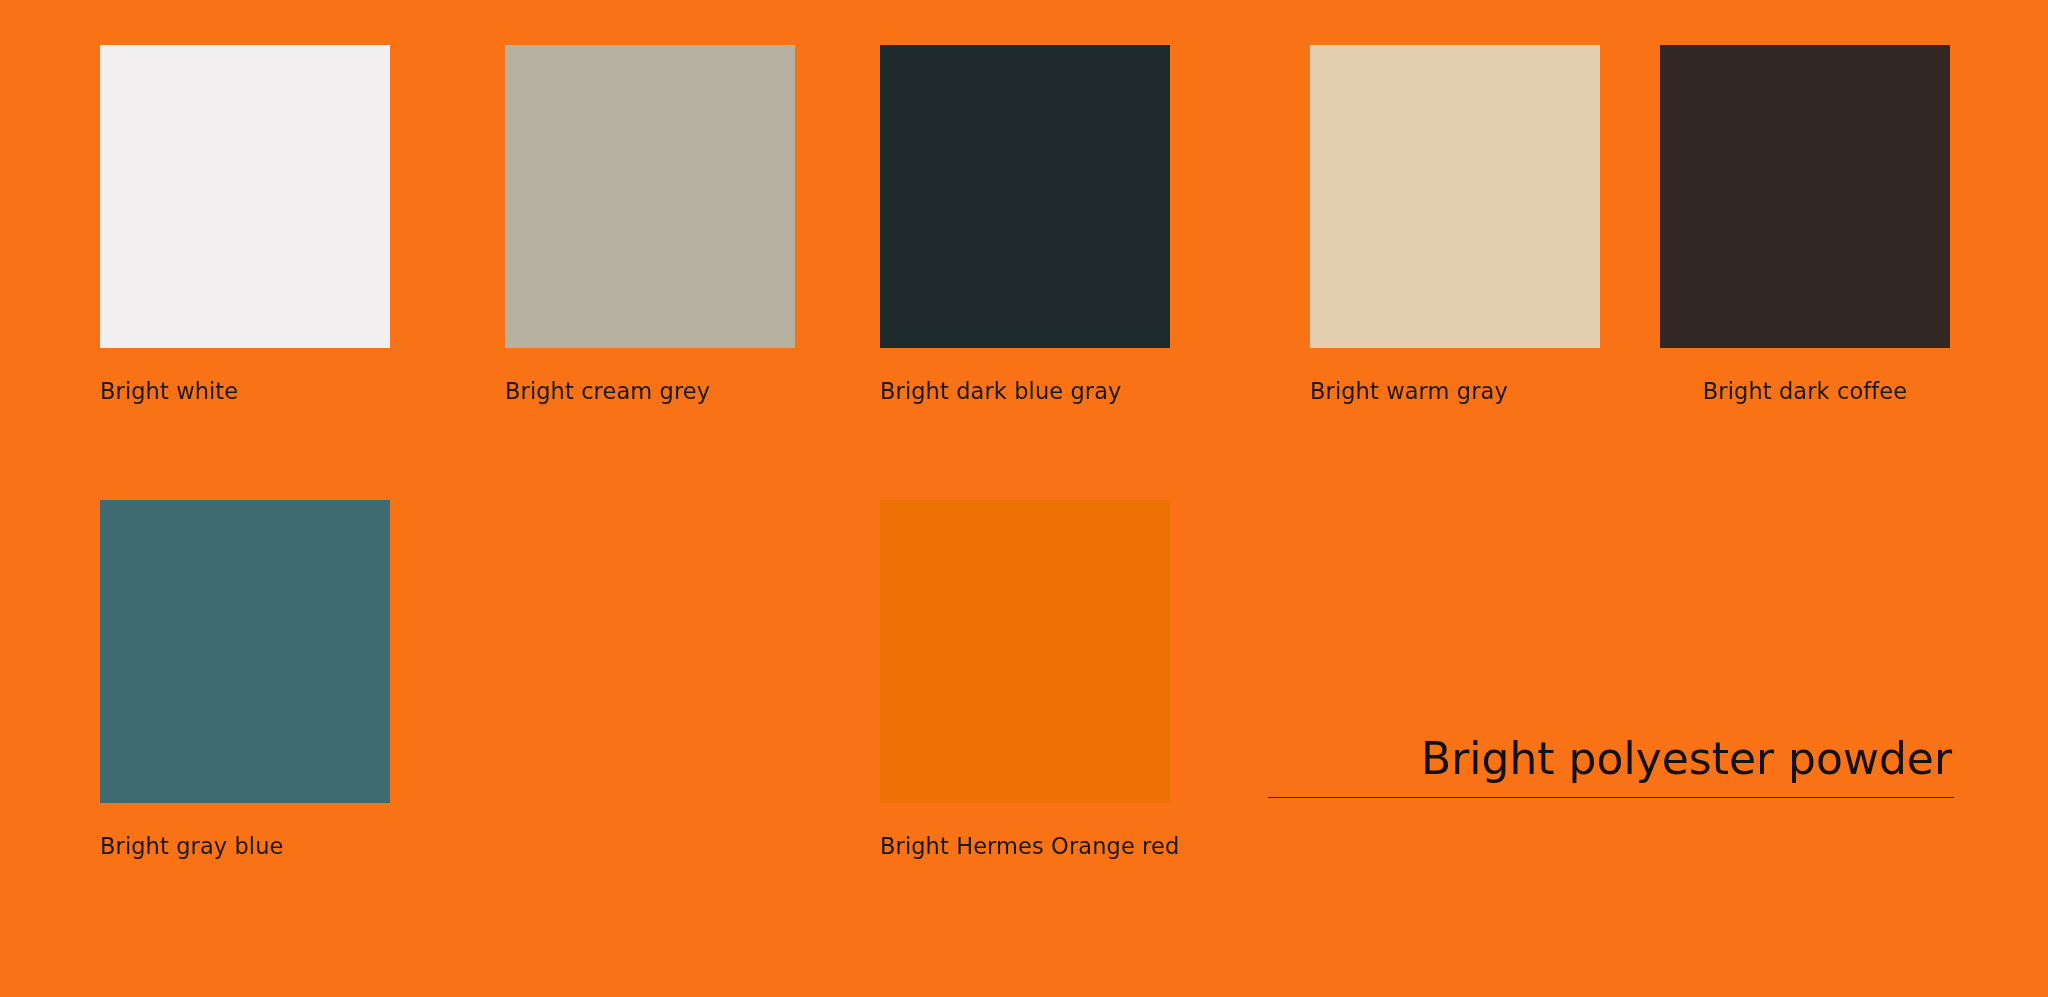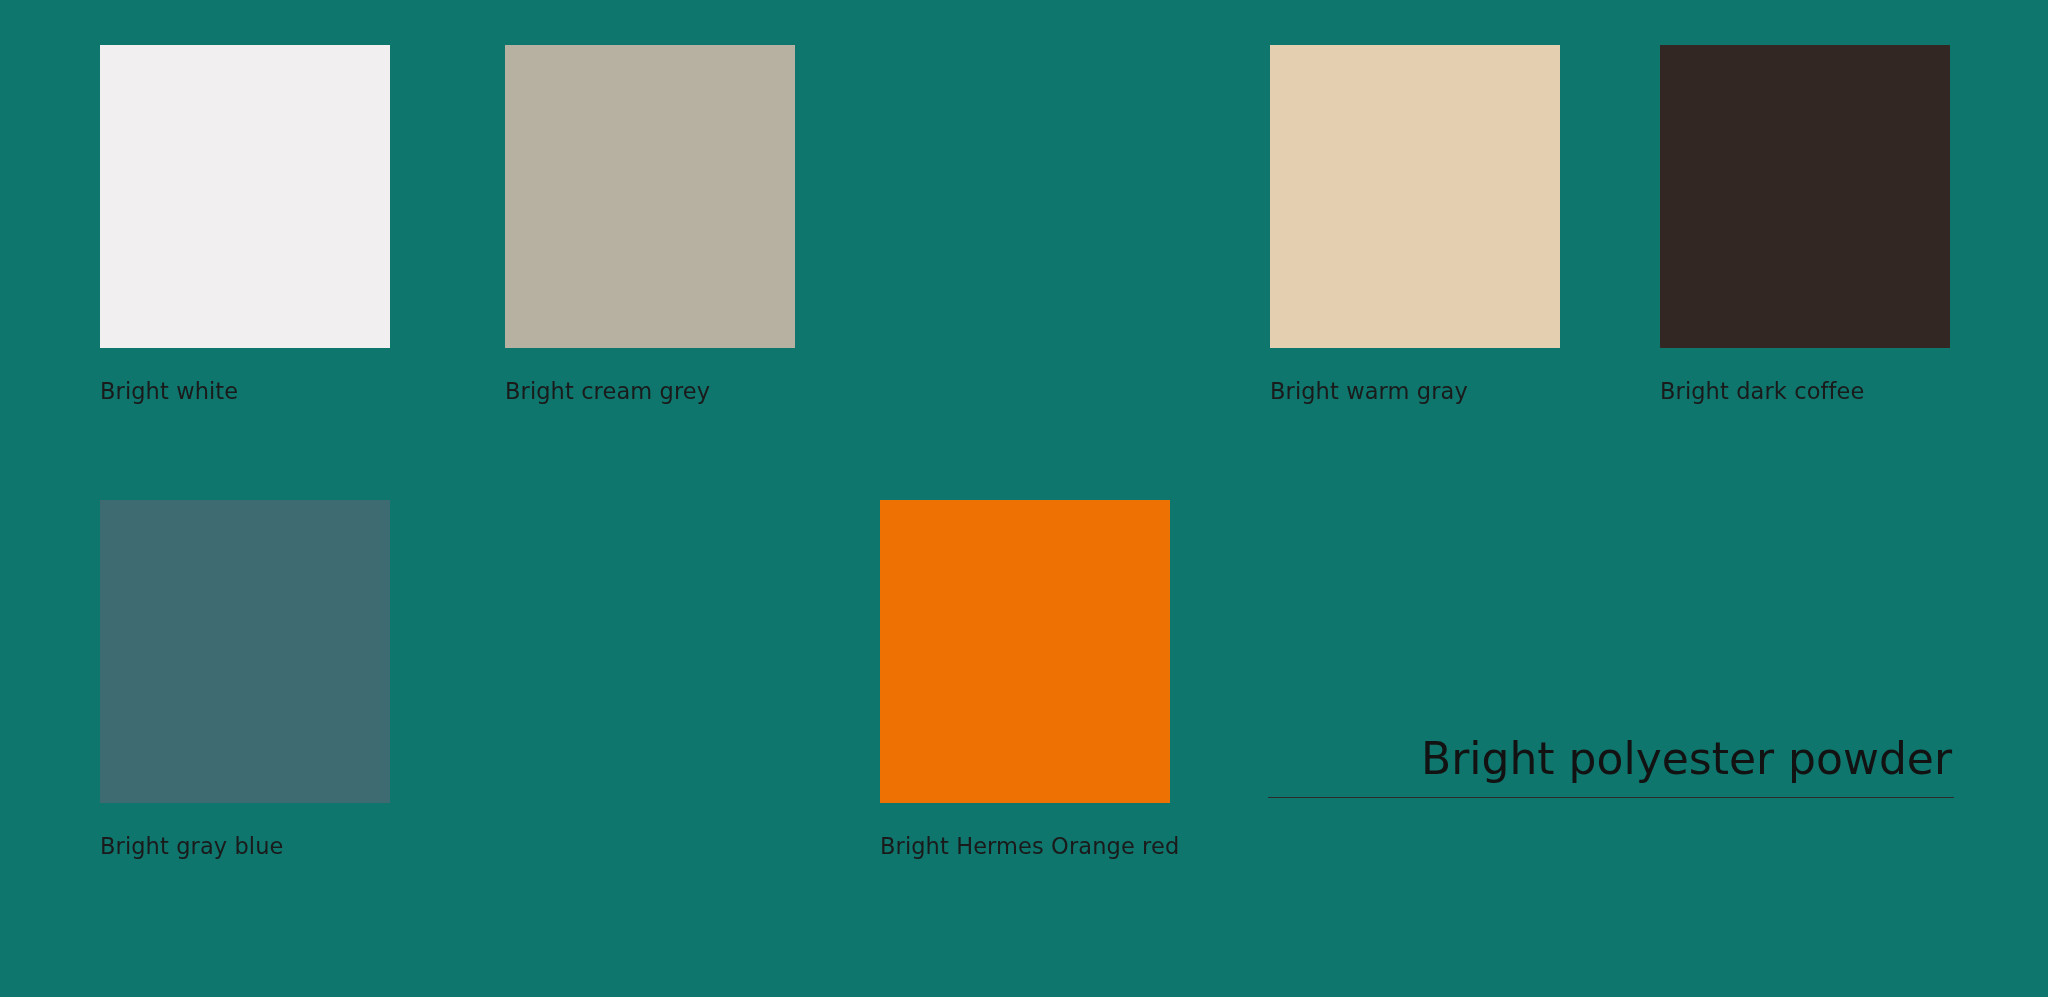--- a/index.html
+++ b/index.html
@@ -13,21 +13,21 @@
     height: 997px;
     position: relative;
     overflow: hidden;
     font-family: "DejaVu Sans", sans-serif;
     -webkit-font-smoothing: antialiased;
   }
 
   .page {
     position: absolute;
     inset: 0;
-    background: #0f766e;
+    background: #f97316;
   }
 
   
   .swatch-grid {
     position: absolute;
     left: 0;
     top: 0;
     width: 2048px;
     height: 997px;
   }
@@ -57,21 +57,21 @@
     white-space: nowrap;
   }
 
   
   .row-1 { top: 45px; }
   .row-2 { top: 500px; }
 
   .col-1 { left: 100px; }
   .col-2 { left: 505px; }
   .col-3 { left: 880px; }
-  .col-4 { left: 1270px; }
+  .col-4 { left: 1310px; }
   .col-5 { left: 1660px; }
 
   
   .title-block {
     position: absolute;
     left: 1268px;
     top: 733px;
     width: 686px;
     text-align: right;
   }
@@ -106,29 +106,33 @@
     <div class="swatch-cell row-1 col-1">
       <span class="swatch-chip" style="background: rgb(241, 239, 240);"></span>
       <span class="swatch-label" style="color: rgb(26, 26, 26);">Bright white</span>
     </div>
 
     <div class="swatch-cell row-1 col-2">
       <span class="swatch-chip" style="background: rgb(183, 177, 162);"></span>
       <span class="swatch-label" style="color: rgb(26, 26, 26);">Bright cream grey</span>
     </div>
 
+    <div class="swatch-cell row-1 col-3">
+      <span class="swatch-chip" style="background: rgb(31, 42, 44);"></span>
+      <span class="swatch-label" style="color: rgb(26, 26, 26);">Bright dark blue gray</span>
+    </div>
 
     <div class="swatch-cell row-1 col-4">
       <span class="swatch-chip" style="background: rgb(228, 207, 176);"></span>
       <span class="swatch-label" style="color: rgb(26, 26, 26);">Bright warm gray</span>
     </div>
 
     <div class="swatch-cell row-1 col-5">
       <span class="swatch-chip" style="background: rgb(51, 39, 35);"></span>
-      <span class="swatch-label" style="color: rgb(26, 26, 26);">Bright dark coffee</span>
+      <span class="swatch-label" style="color: rgb(26, 26, 26); text-align: center;">Bright dark coffee</span>
     </div>
 
     <div class="swatch-cell row-2 col-1">
       <span class="swatch-chip" style="background: rgb(61, 107, 113);"></span>
       <span class="swatch-label" style="color: rgb(26, 26, 26);">Bright gray blue</span>
     </div>
 
 
     <div class="swatch-cell row-2 col-3">
       <span class="swatch-chip" style="background: rgb(238, 114, 3);"></span>

